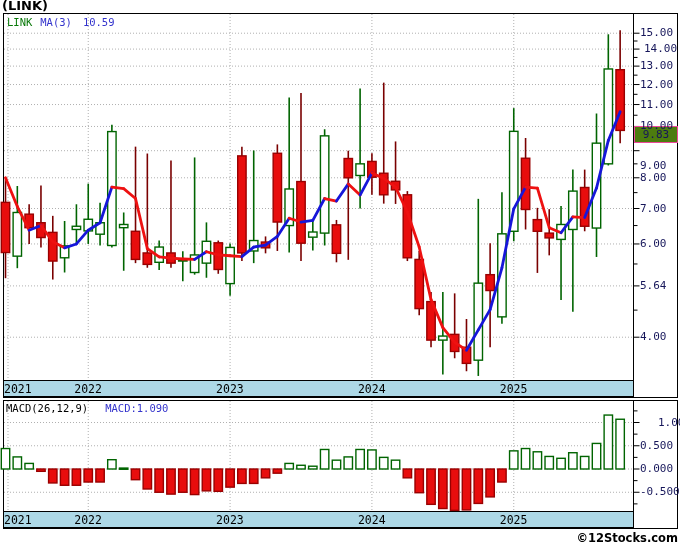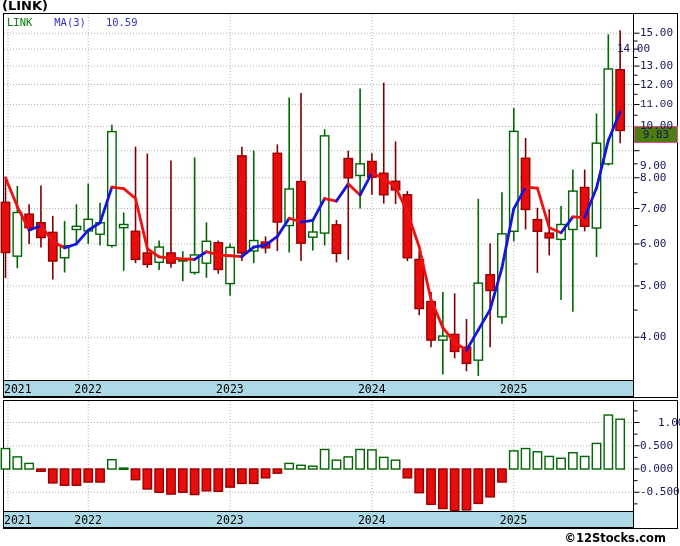--- a/index.html
+++ b/index.html
@@ -2,31 +2,31 @@
 <html><head>
 <meta charset="utf-8">
 <style>
   html,body{margin:0;padding:0;background:#fff;}
   .stage{position:relative;width:680px;height:546px;background:#fff;overflow:hidden;
          font-family:"DejaVu Sans Mono","Liberation Mono",monospace;}
   .box{position:absolute;border:1px solid #000;background:#fff;box-sizing:border-box;}
   .band{position:absolute;background:#add8e6;border-top:1px solid #000;border-bottom:1px solid #000;box-sizing:border-box;}
   .chart-title{position:absolute;left:2px;top:-2px;font:bold 13px "DejaVu Sans","Liberation Sans",sans-serif;color:#000;}
   .legend{position:absolute;left:7px;top:16px;font:10.5px "DejaVu Sans Mono","Liberation Mono",monospace;white-space:nowrap;}
-  .legend .sym{color:#0a7a0a;margin-right:22px;}
-  .legend .mal{color:#3333cc;margin-right:20px;}
+  .legend .sym{color:#0a7a0a;margin-right:8px;}
+  .legend .mal{color:#3333cc;margin-right:11px;}
   .legend .mav{color:#3333cc;}
   .macdrow{position:absolute;left:6px;top:402px;font:10.5px "DejaVu Sans Mono","Liberation Mono",monospace;white-space:nowrap;}
   .macdrow .k{color:#000;margin-right:17px;}
   .macdrow .v{color:#3333cc;}
   .ylab{position:absolute;font:11px "DejaVu Sans Mono","Liberation Mono",monospace;color:#16165a;white-space:nowrap;}
   .yearlab{position:absolute;width:40px;font:11.5px "DejaVu Sans Mono","Liberation Mono",monospace;color:#000;}
   .pricebox{position:absolute;left:634px;width:42px;height:15px;background:#4d7c0f;border:1px solid #ec4899;
             color:#16165a;font:11px "DejaVu Sans Mono","Liberation Mono",monospace;text-align:center;line-height:15px;}
-  .watermark{position:absolute;right:14px;top:531px;font:bold 11.5px "DejaVu Sans","Liberation Sans",sans-serif;color:#000;text-align:right;}
+  .watermark{position:absolute;right:2px;top:531px;font:bold 11.5px "DejaVu Sans","Liberation Sans",sans-serif;color:#000;text-align:right;}
   svg{position:absolute;left:0;top:0;}
 </style>
 </head>
 <body>
 
 <div class="stage">
   <div class="chart-title">(LINK)</div>
 
   <div class="box" style="left:3px;top:13px;width:675px;height:385px;"></div>
   <div class="box" style="left:3px;top:400px;width:675px;height:129px;"></div>
@@ -421,37 +421,40 @@
         <line x1="633.5" x2="637.5" y1="434.125" y2="434.125" stroke="#000" stroke-width="1"></line>
         <line x1="633.5" x2="639.5" y1="422.5" y2="422.5" stroke="#000" stroke-width="1"></line>
         <line x1="633.5" x2="637.5" y1="410.875" y2="410.875" stroke="#000" stroke-width="1"></line>
       </g>
     </svg>
 
   <div class="legend">
     <span class="sym">LINK</span><span class="mal">MA(3)</span><span class="mav">10.59</span>
   </div>
 
+  <div class="macdrow">
+    <span class="k">MACD(26,12,9)</span><span class="v">MACD:1.090</span>
+  </div>
 
   <div class="pricebox" id="pricebox" style="top: 126.411px;">9.83</div>
 
   <div class="watermark">©12Stocks.com</div>
 
   <div id="labels">
       <div class="ylab" style="left: 640px; top: 26.2101px;">15.00</div>
-      <div class="ylab" style="left: 617px; top: 42.0785px;">14.00</div>
+      <div class="ylab" style="left: 644px; top: 42.0785px;">14.00</div>
       <div class="ylab" style="left: 640px; top: 59.1233px;">13.00</div>
       <div class="ylab" style="left: 640px; top: 77.5331px;">12.00</div>
-      <div class="ylab" style="left: 640px; top: 97.5457px; font-family: Liberation Mono, monospace;">11.00</div>
+      <div class="ylab" style="left: 640px; top: 97.5457px;">11.00</div>
       <div class="ylab" style="left: 640px; top: 119.467px;">10.00</div>
       <div class="ylab" style="left: 640px; top: 159px;">9.00</div>
       <div class="ylab" style="left: 640px; top: 170.79px;">8.00</div>
-      <div class="ylab" style="left: 640px; top: 201.502px; font-style: italic;">7.00</div>
+      <div class="ylab" style="left: 640px; top: 201.502px;">7.00</div>
       <div class="ylab" style="left: 640px; top: 236.957px; text-align: right;">6.00</div>
-      <div class="ylab" style="left: 640px; top: 278.891px;">5.00</div>
+      <div class="ylab" style="left: 640px; top: 278.891px;">5.64</div>
       <div class="ylab" style="left: 640px; top: 330.214px;">4.00</div>
       <div class="ylab" style="left: 640px; top: 415.5px; margin-left: 18px;">1.000</div>
       <div class="ylab" style="left: 640px; top: 438.75px;">0.500</div>
       <div class="ylab" style="left: 640px; top: 462px;">0.000</div>
       <div class="ylab" style="left: 640px; top: 485.25px;">-0.500</div>
       <div class="yearlab" style="left: 4px; top: 382px;">2021</div>
       <div class="yearlab" style="left: 4px; top: 513px;">2021</div>
       <div class="yearlab" style="left: 74.24px; top: 382px;">2022</div>
       <div class="yearlab" style="left: 74.24px; top: 513px;">2022</div>
       <div class="yearlab" style="left: 216.08px; top: 382px;">2023</div>

